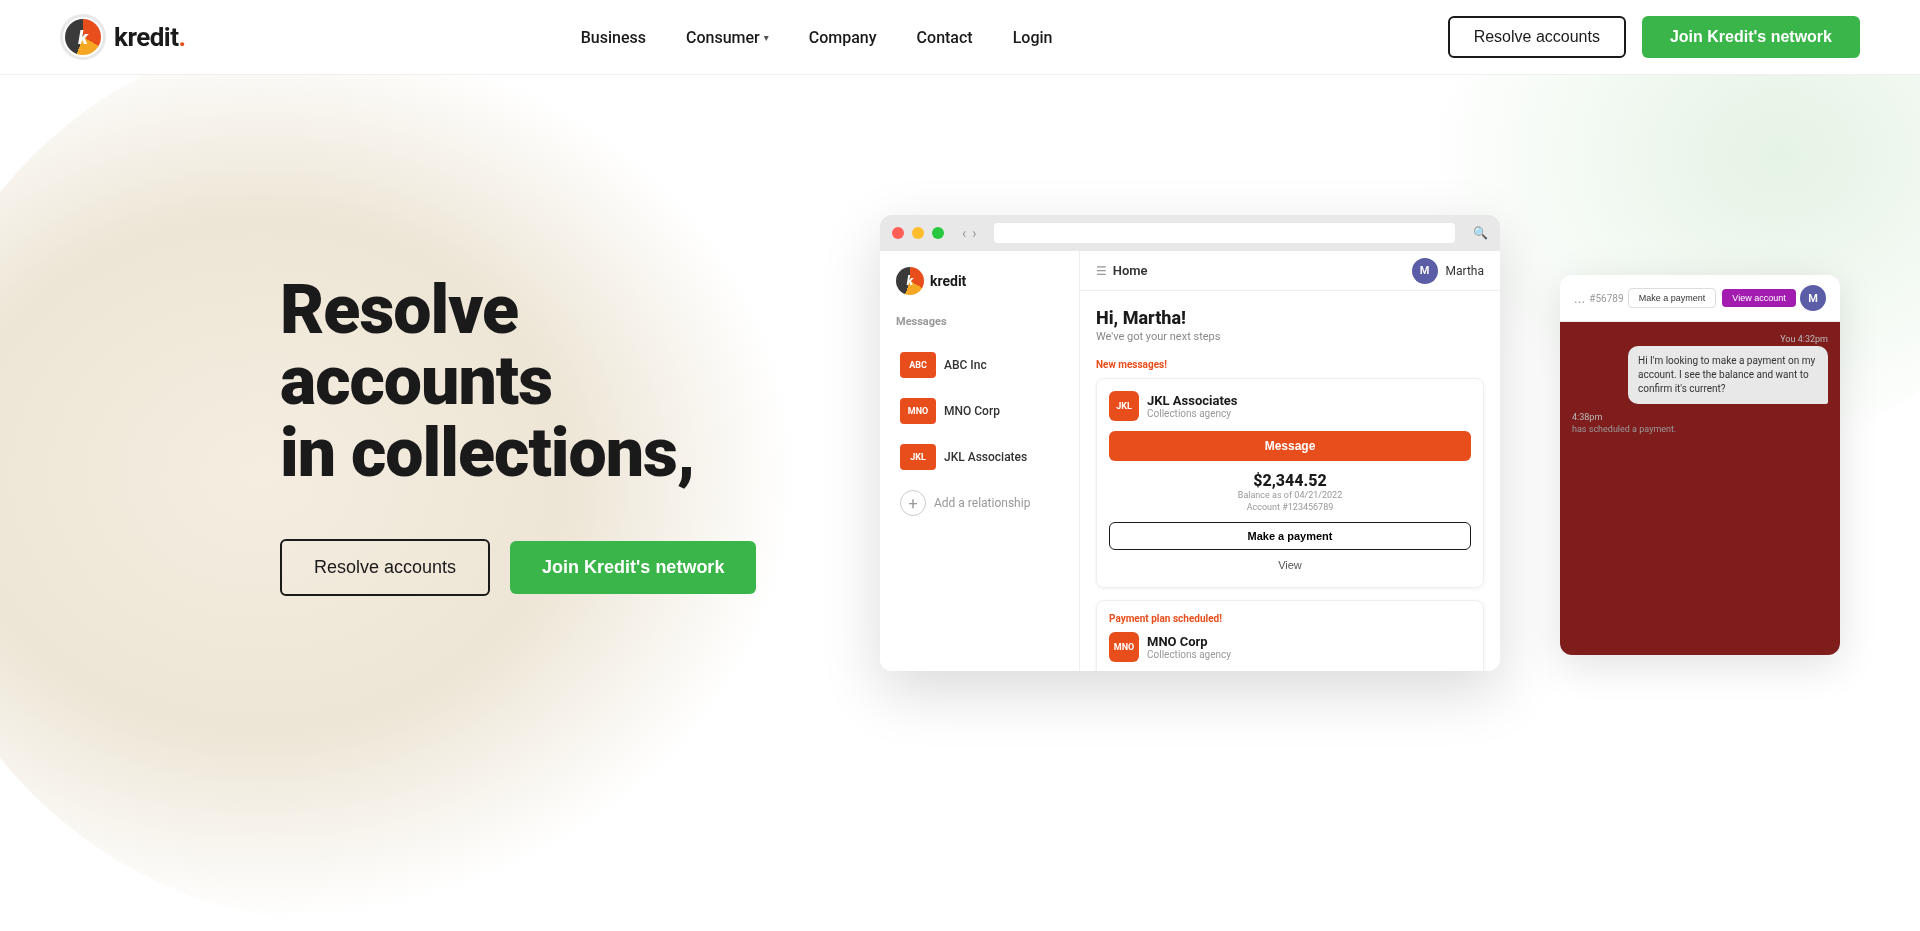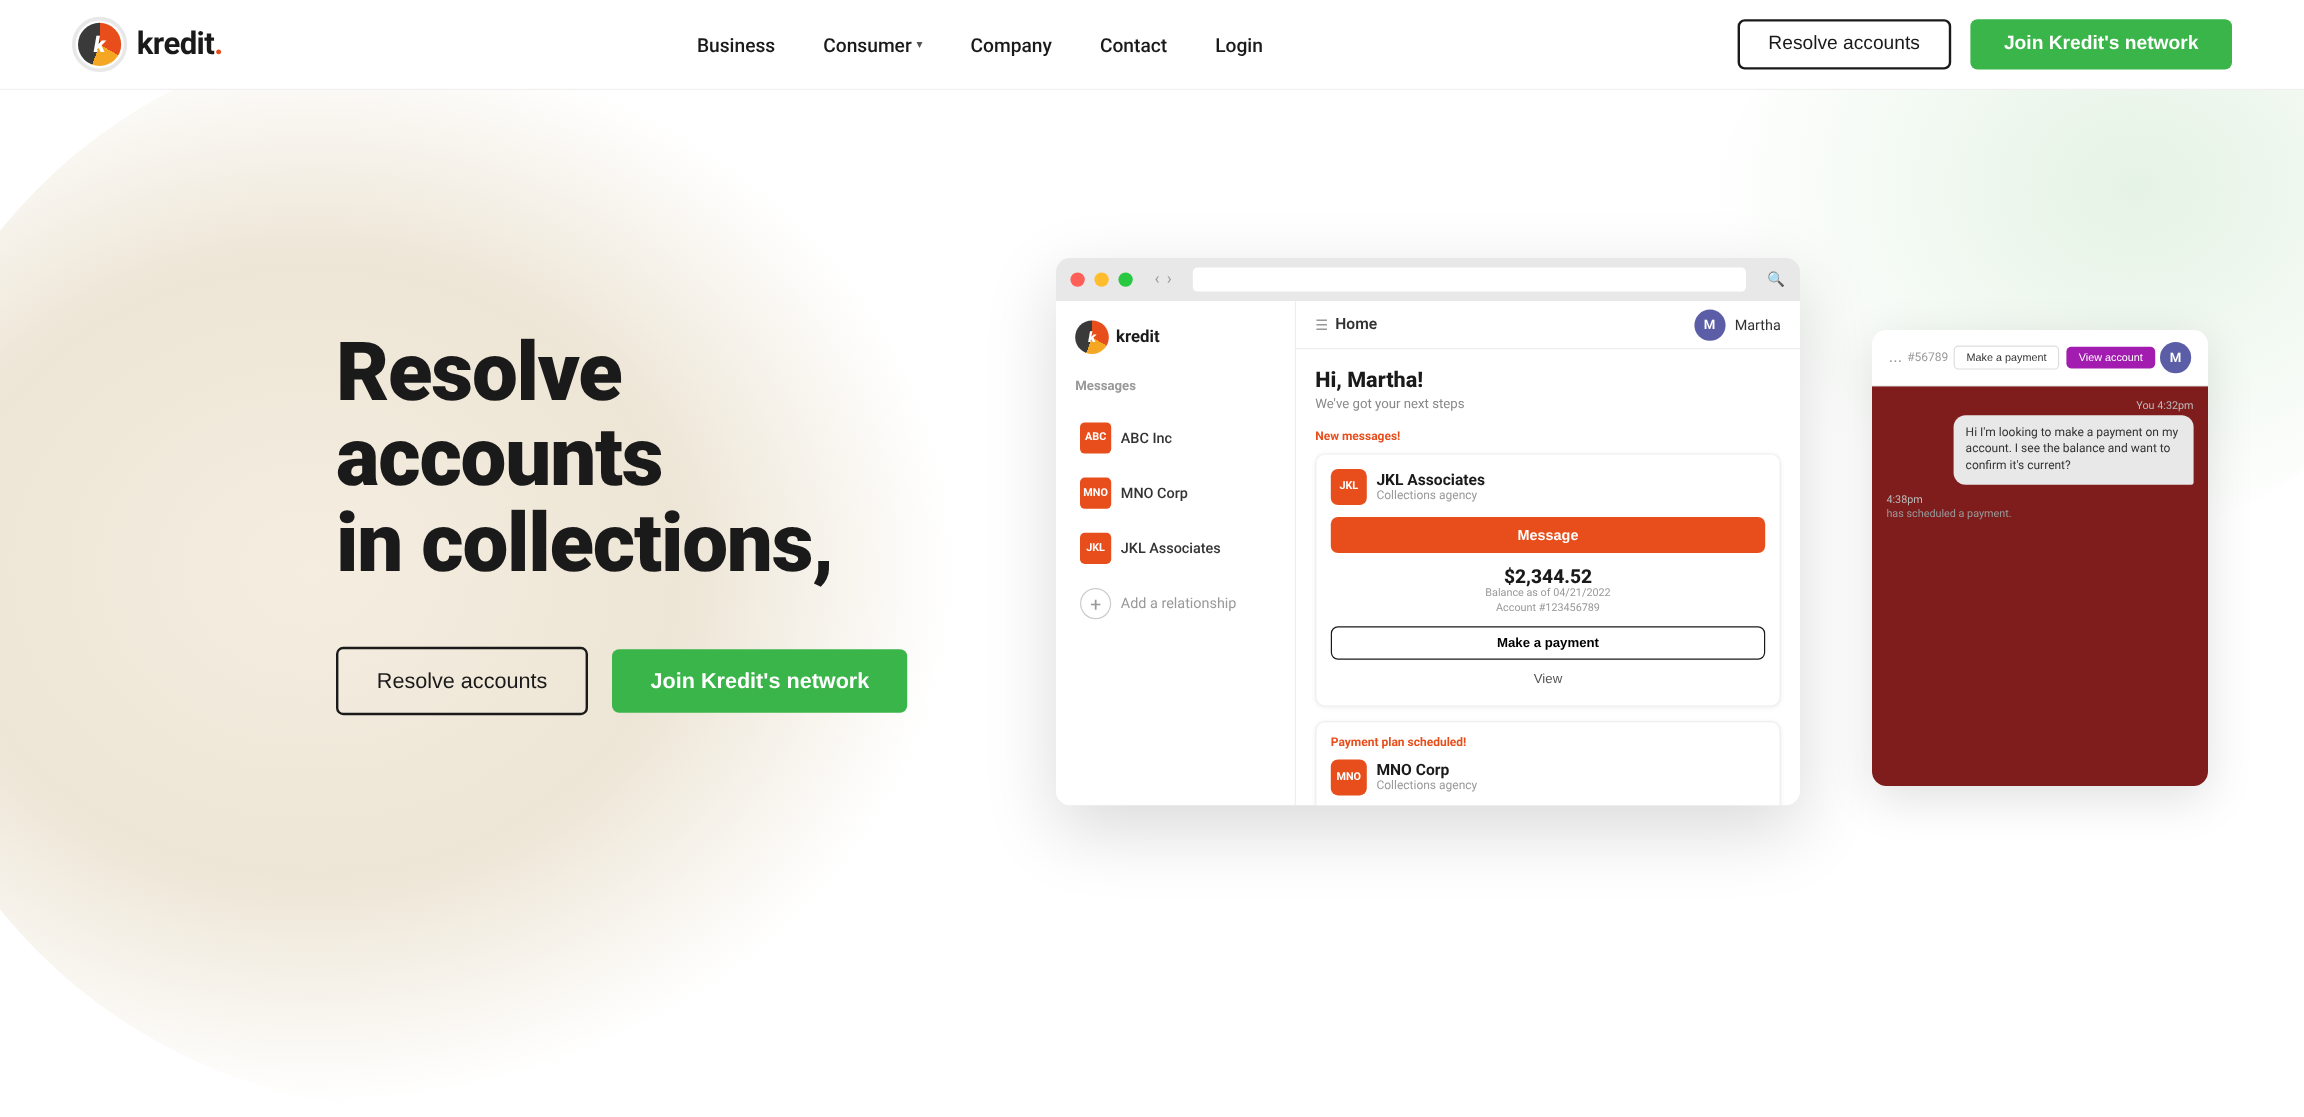--- a/index.html
+++ b/index.html
@@ -293,21 +293,21 @@
       display: flex;
       align-items: center;
       gap: 8px;
       padding: 8px;
       border-radius: 6px;
       cursor: pointer;
       margin-bottom: 4px;
     }
 
     .sidebar-avatar {
-      width: 26px; height: 26px;
+      width: 36px; height: 26px;
       border-radius: 4px;
       display: flex; align-items: center; justify-content: center;
       font-size: 9px; font-weight: 700; color: #fff;
       flex-shrink: 0;
     }
     .sidebar-item-label {
       font-size: 12px;
       color: #333;
       font-weight: 500;
     }

